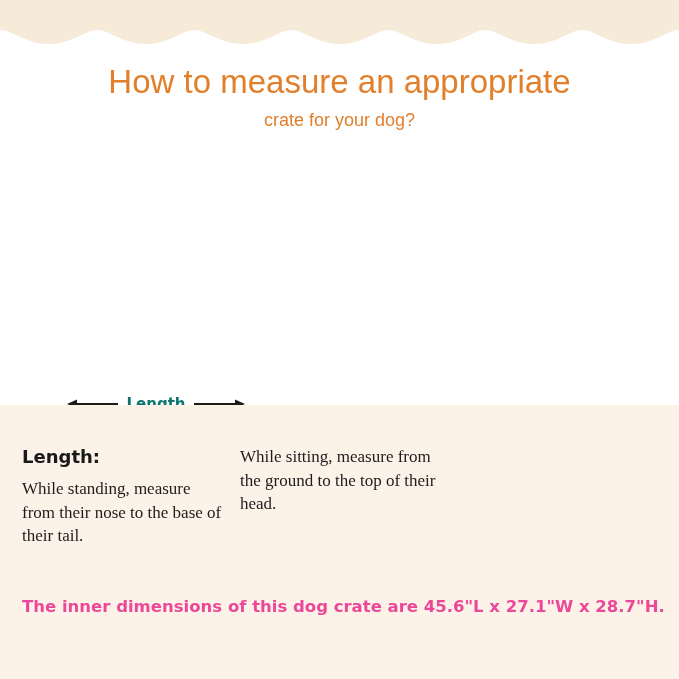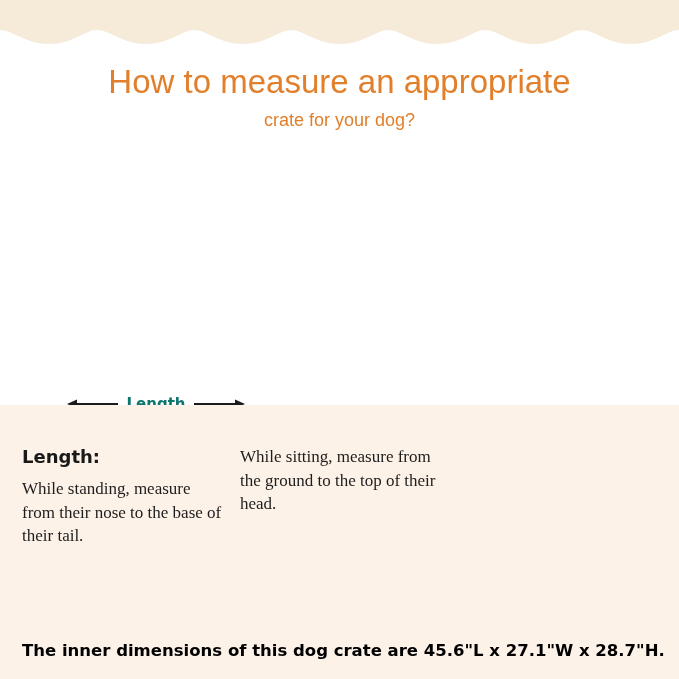--- a/index.html
+++ b/index.html
@@ -155,27 +155,27 @@
   .col-body {
     font-family: Liberation Serif, serif;
     font-size: 17px;
     line-height: 23.5px;
     color: #1d1d1d;
   }
 
   .footer-note {
     position: absolute;
     left: 22px;
-    top: 640px;
+    top: 596px;
     width: 645px;
     font-family: "DejaVu Sans", sans-serif;
     font-weight: bold;
     font-size: 16.5px;
     line-height: 22px;
-    color: #000000;
+    color: #ec4899;
     white-space: nowrap;
   }
 </style>
 </head>
 <body>
 
 <div id="page">
 
   <div class="top-band">
     <svg width="679" height="46" viewBox="0 0 679 46" xmlns="http://www.w3.org/2000/svg">

